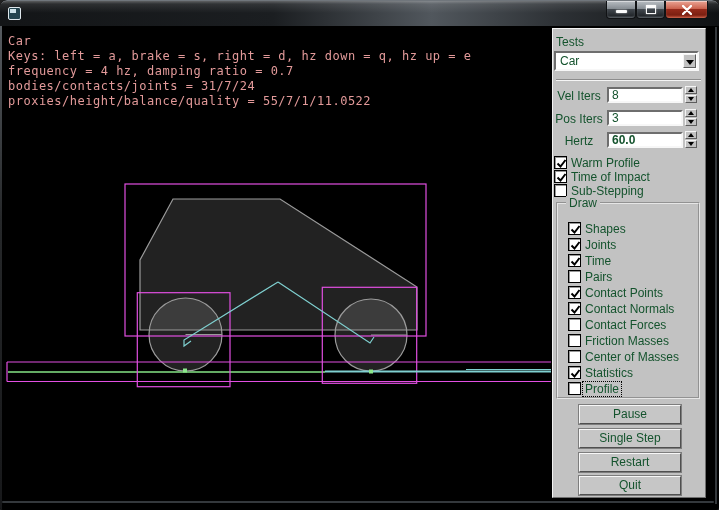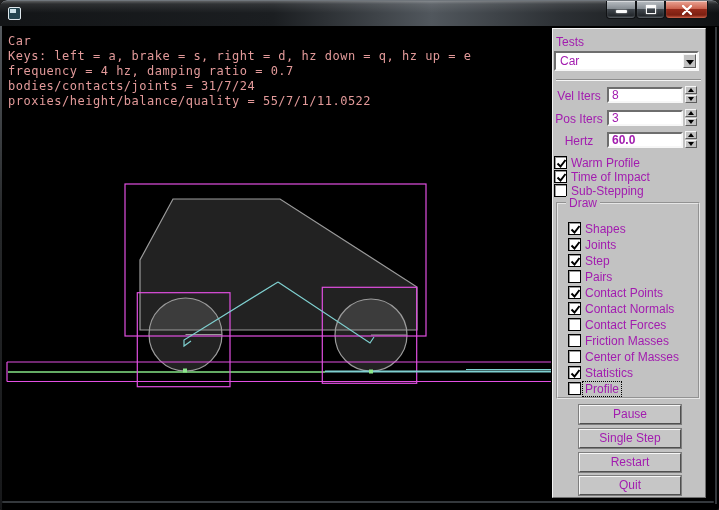--- a/index.html
+++ b/index.html
@@ -59,21 +59,21 @@
   }
   .scene { position:absolute; left:0; top:0; }
   
   .frame-left  { position:absolute; left:0; top:26px; bottom:0; width:2px;
                  background:linear-gradient(180deg,#565b60,#26282a 40%,#17181a); }
   .frame-right { position:absolute; right:2px; top:27px; bottom:6px; width:2px; background:#34383c; }
   .frame-bottom{ position:absolute; left:2px; right:5px; bottom:7px; height:2px; background:#34383c; border-radius:2px; }
   
   .panel {
     position:absolute; left:552px; top:28px; width:154px; height:470px;
-    background:#c2c2c2; color:#a21caf; font-size:12px;
+    background:#c2c2c2; color:#14532d; font-size:12px;
     border:1px solid; border-color:#f2f2f2 #6f6f6f #6f6f6f #f2f2f2;
   }
   .plabel { position:absolute; font-size:12px; }
   .combo {
     position:absolute; left:1px; top:22px; width:145px; height:20px; background:#fff;
     border:2px solid; border-color:#6e6e6e #f7f7f7 #f7f7f7 #6e6e6e;
   }
   .combo-text { position:absolute; left:4px; top:1px; font-size:12px; }
   .combo-btn {
     position:absolute; right:1px; top:1px; width:13px; height:14px; background:#c2c2c2;
@@ -255,21 +255,21 @@
           </svg>
         </span>
       <span class="cblabel">Joints</span>
     </div>
     <div class="cbrow" style="left:15px; top:225px;">
       <span class="cb on">
           <svg width="13" height="13" viewBox="0 0 13 13">
             <path d="M2.5 6.5 L5.5 9.5 L10.5 3" stroke="#000" stroke-width="2" fill="none"></path>
           </svg>
         </span>
-      <span class="cblabel">Step</span>
+      <span class="cblabel">Time</span>
     </div>
     <div class="cbrow" style="left:15px; top:241px;">
       <span class="cb"></span>
       <span class="cblabel">Pairs</span>
     </div>
     <div class="cbrow" style="left:15px; top:257px;">
       <span class="cb on">
           <svg width="13" height="13" viewBox="0 0 13 13">
             <path d="M2.5 6.5 L5.5 9.5 L10.5 3" stroke="#000" stroke-width="2" fill="none"></path>
           </svg>

